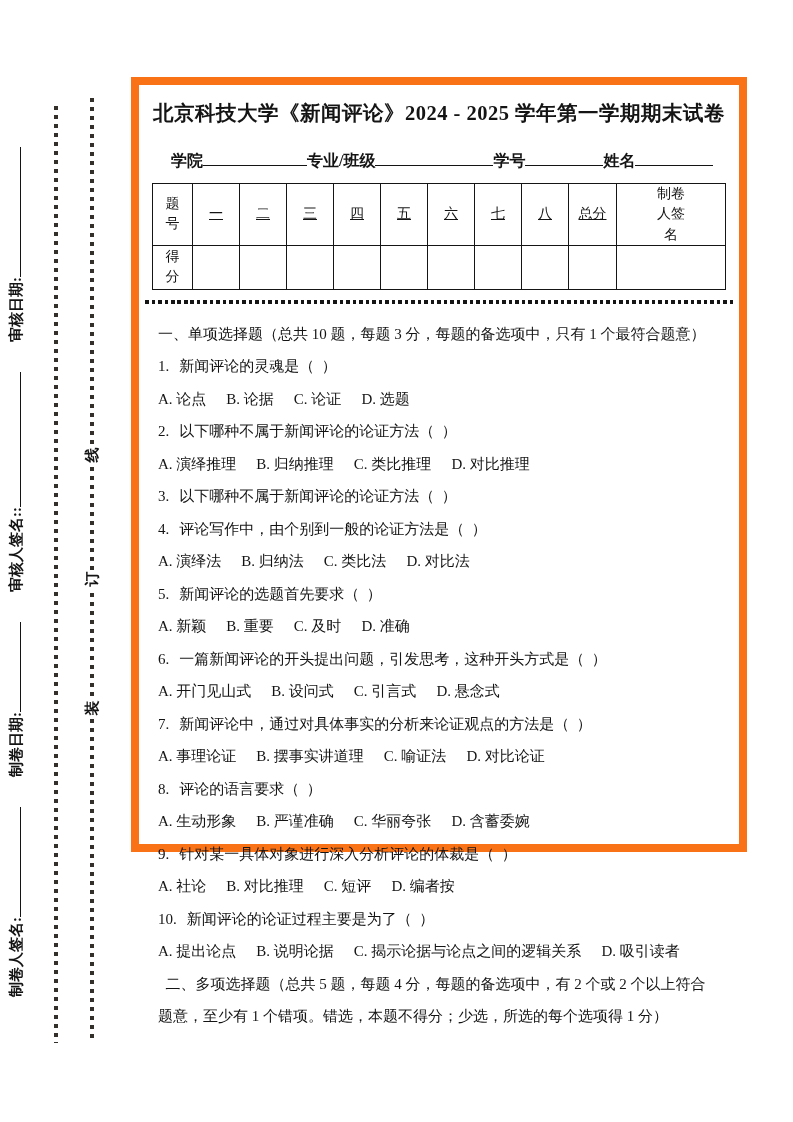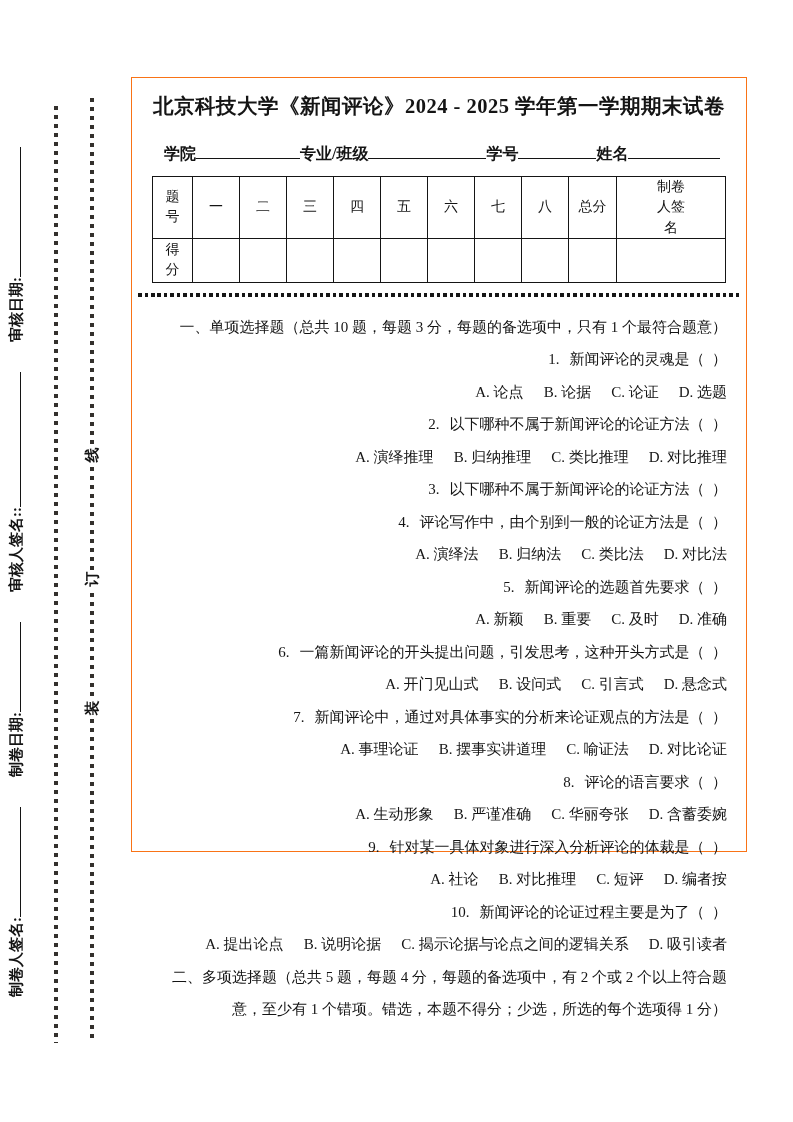--- a/index.html
+++ b/index.html
@@ -58,21 +58,21 @@
   }
   .bc-1 { top: 443px; } .bc-2 { top: 567px; } .bc-3 { top: 696px; }
 
   
   .main-box {
     position: absolute;
     left: 131px;
     top: 77px;
     width: 616px;
     height: 775px;
-    border: 1px solid #f97316;
+    border: 8px solid #f97316;
     background: #ffffff;
   }
   .title {
     margin-top: 14px;
     text-align: center;
     font-size: 20.5px;
     font-weight: bold;
     letter-spacing: 0.5px;
     white-space: nowrap;
   }
@@ -87,20 +87,21 @@
   .info-label { white-space: nowrap; }
   .info-blank { display: inline-block; border-bottom: 1.5px solid #141414; height: 13px; }
   .ib-1 { width: 104px; } .ib-2 { width: 118px; } .ib-3 { width: 78px; } .ib-4 { flex: 1; }
 
   table.score {
     border-collapse: collapse;
     table-layout: fixed;
     width: 573px;
     margin: 14px auto 0 auto;
     font-size: 14px;
+    text-decoration: underline;
   }
   table.score td {
     border: 1.7px solid #151515;
     text-align: center;
     vertical-align: middle;
     padding: 0;
   }
   .row-head td { height: 46px; }
   .row-score td { height: 44px; }
   .col-qnum { width: 40px; }
@@ -112,21 +113,20 @@
 
   .dotted-sep {
     margin: 10px 6px 0 6px;
     height: 4px;
     background-image: repeating-linear-gradient(to right, #151515 0 3.5px, transparent 3.5px 6.5px);
   }
 
   .body-area {
     margin: 14px 19px 0 19px;
     font-size: 15px;
-    text-align: right;
   }
   .body-area p {
     margin: 0;
     line-height: 32.5px;
     white-space: pre-wrap;
   }
   .q-num { margin-right: 10px; }
   .opt { margin-right: 20px; }
   .opt:last-child { margin-right: 0; }
 

